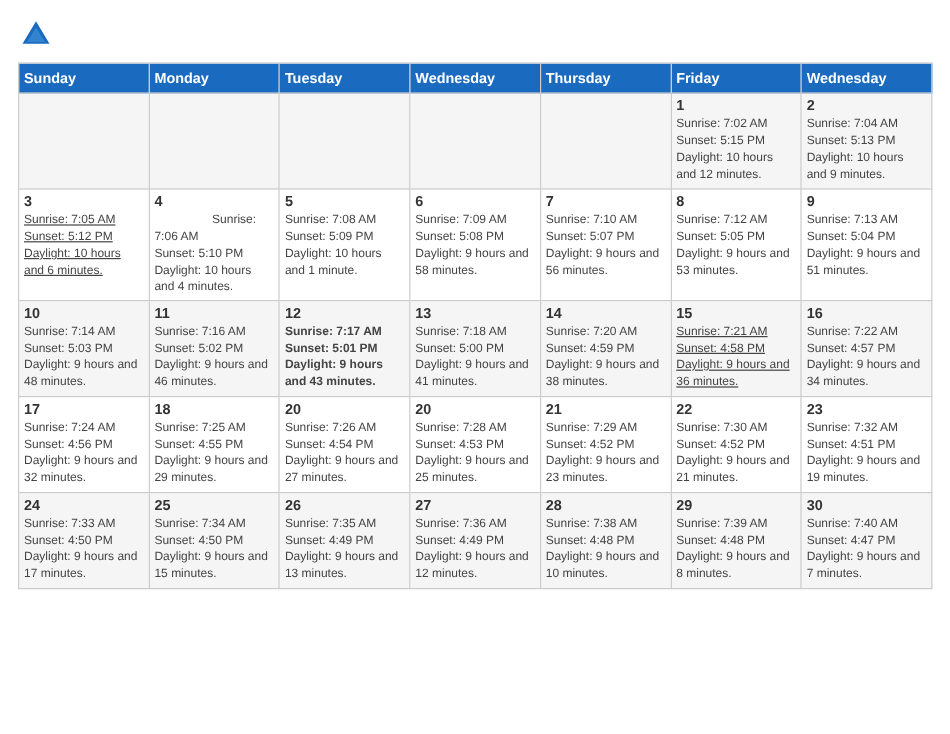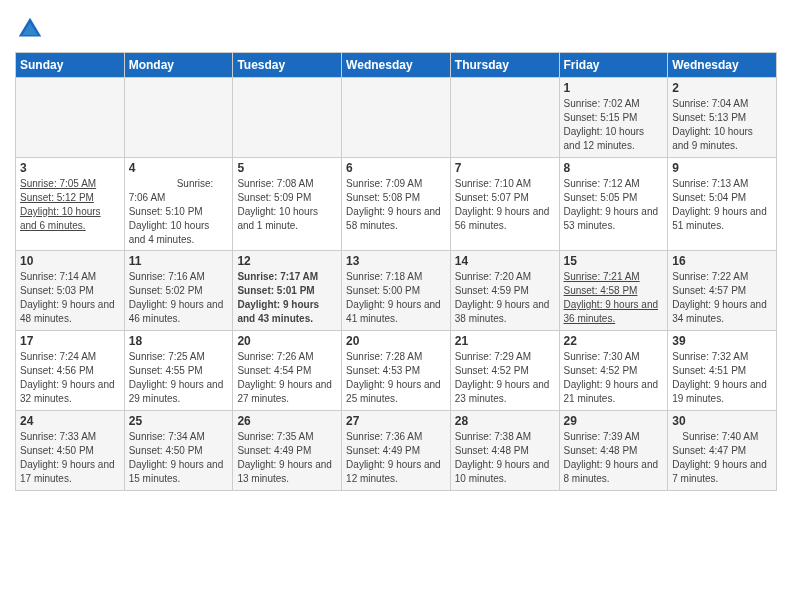--- a/index.html
+++ b/index.html
@@ -207,21 +207,21 @@
 Daylight: 9 hours and 27 minutes.</span></td>
           <td><span class="day-num">20</span><span class="day-info" style="white-space: pre-line;">Sunrise: 7:28 AM
 Sunset: 4:53 PM
 Daylight: 9 hours and 25 minutes.</span></td>
           <td><span class="day-num">21</span><span class="day-info" style="white-space: pre-line;">Sunrise: 7:29 AM
 Sunset: 4:52 PM
 Daylight: 9 hours and 23 minutes.</span></td>
           <td><span class="day-num">22</span><span class="day-info" style="white-space: pre-line;">Sunrise: 7:30 AM
 Sunset: 4:52 PM
 Daylight: 9 hours and 21 minutes.</span></td>
-          <td><span class="day-num">39</span><span class="day-info" style="white-space: pre-line;">Sunrise: 7:32 AM
+          <td><span class="day-num">23</span><span class="day-info" style="white-space: pre-line;">Sunrise: 7:32 AM
 Sunset: 4:51 PM
 Daylight: 9 hours and 19 minutes.</span></td>
         </tr>
         <tr>
           <td><span class="day-num">24</span><span class="day-info" style="white-space: pre-line;">Sunrise: 7:33 AM
 Sunset: 4:50 PM
 Daylight: 9 hours and 17 minutes.</span></td>
           <td><span class="day-num">25</span><span class="day-info" style="white-space: pre-line;">Sunrise: 7:34 AM
 Sunset: 4:50 PM
 Daylight: 9 hours and 15 minutes.</span></td>
@@ -230,19 +230,19 @@
 Daylight: 9 hours and 13 minutes.</span></td>
           <td><span class="day-num">27</span><span class="day-info" style="white-space: pre-line;">Sunrise: 7:36 AM
 Sunset: 4:49 PM
 Daylight: 9 hours and 12 minutes.</span></td>
           <td><span class="day-num">28</span><span class="day-info" style="white-space: pre-line;">Sunrise: 7:38 AM
 Sunset: 4:48 PM
 Daylight: 9 hours and 10 minutes.</span></td>
           <td><span class="day-num">29</span><span class="day-info" style="white-space: pre-line;">Sunrise: 7:39 AM
 Sunset: 4:48 PM
 Daylight: 9 hours and 8 minutes.</span></td>
-          <td><span class="day-num">30</span><span class="day-info" style="white-space: pre-line; margin-left: 10px;">Sunrise: 7:40 AM
+          <td><span class="day-num">30</span><span class="day-info" style="white-space: pre-line;">Sunrise: 7:40 AM
 Sunset: 4:47 PM
 Daylight: 9 hours and 7 minutes.</span></td>
         </tr>
       </tbody>
   </table>
 </div>
 
 </body></html>

